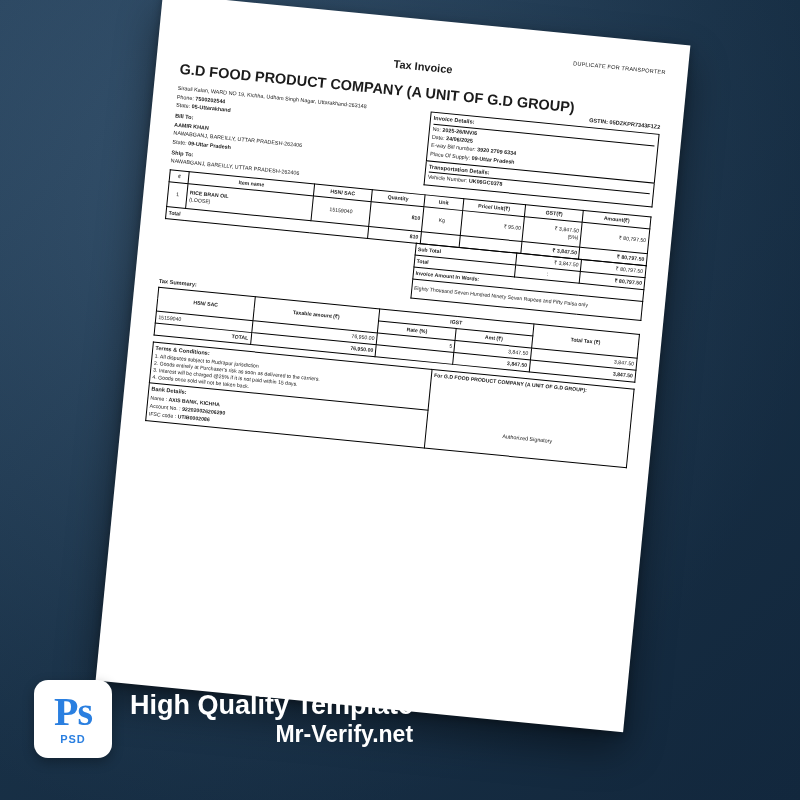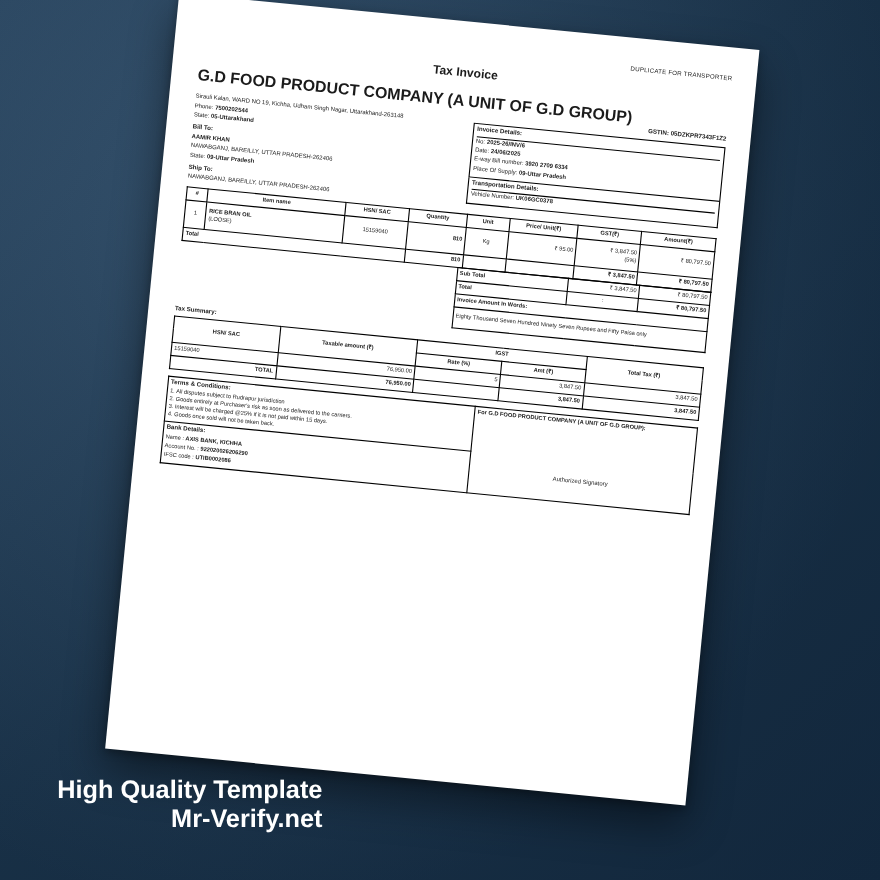--- a/index.html
+++ b/index.html
@@ -182,21 +182,21 @@
     font-weight: bold;
     color: #2a7fe0;
     letter-spacing: 1px;
     margin-top: 2px;
   }
   #brand-text {
     margin-left: 18px;
     color: #ffffff;
   }
   #brand-text .l1 {
-    font-size: 23px;
+    font-size: 27px;
     font-weight: bold;
     line-height: 1.18;
   }
   #brand-text .l2 {
     font-size: 23px;
     font-weight: bold;
     line-height: 1.18;
     text-align: right;
   }
 </style>
@@ -405,19 +405,23 @@
             </td>
           </tr>
         </tbody>
           </table>
 
       </div>
     </div>
   </div>
 
   <div id="brand">
+    <div id="psd-icon">
+      <div class="ps">Ps</div>
+      <div class="psd">PSD</div>
+    </div>
     <div id="brand-text">
       <div class="l1">High Quality Template</div>
       <div class="l2">Mr-Verify.net</div>
     </div>
   </div>
 
 </div>
 
 </body></html>

